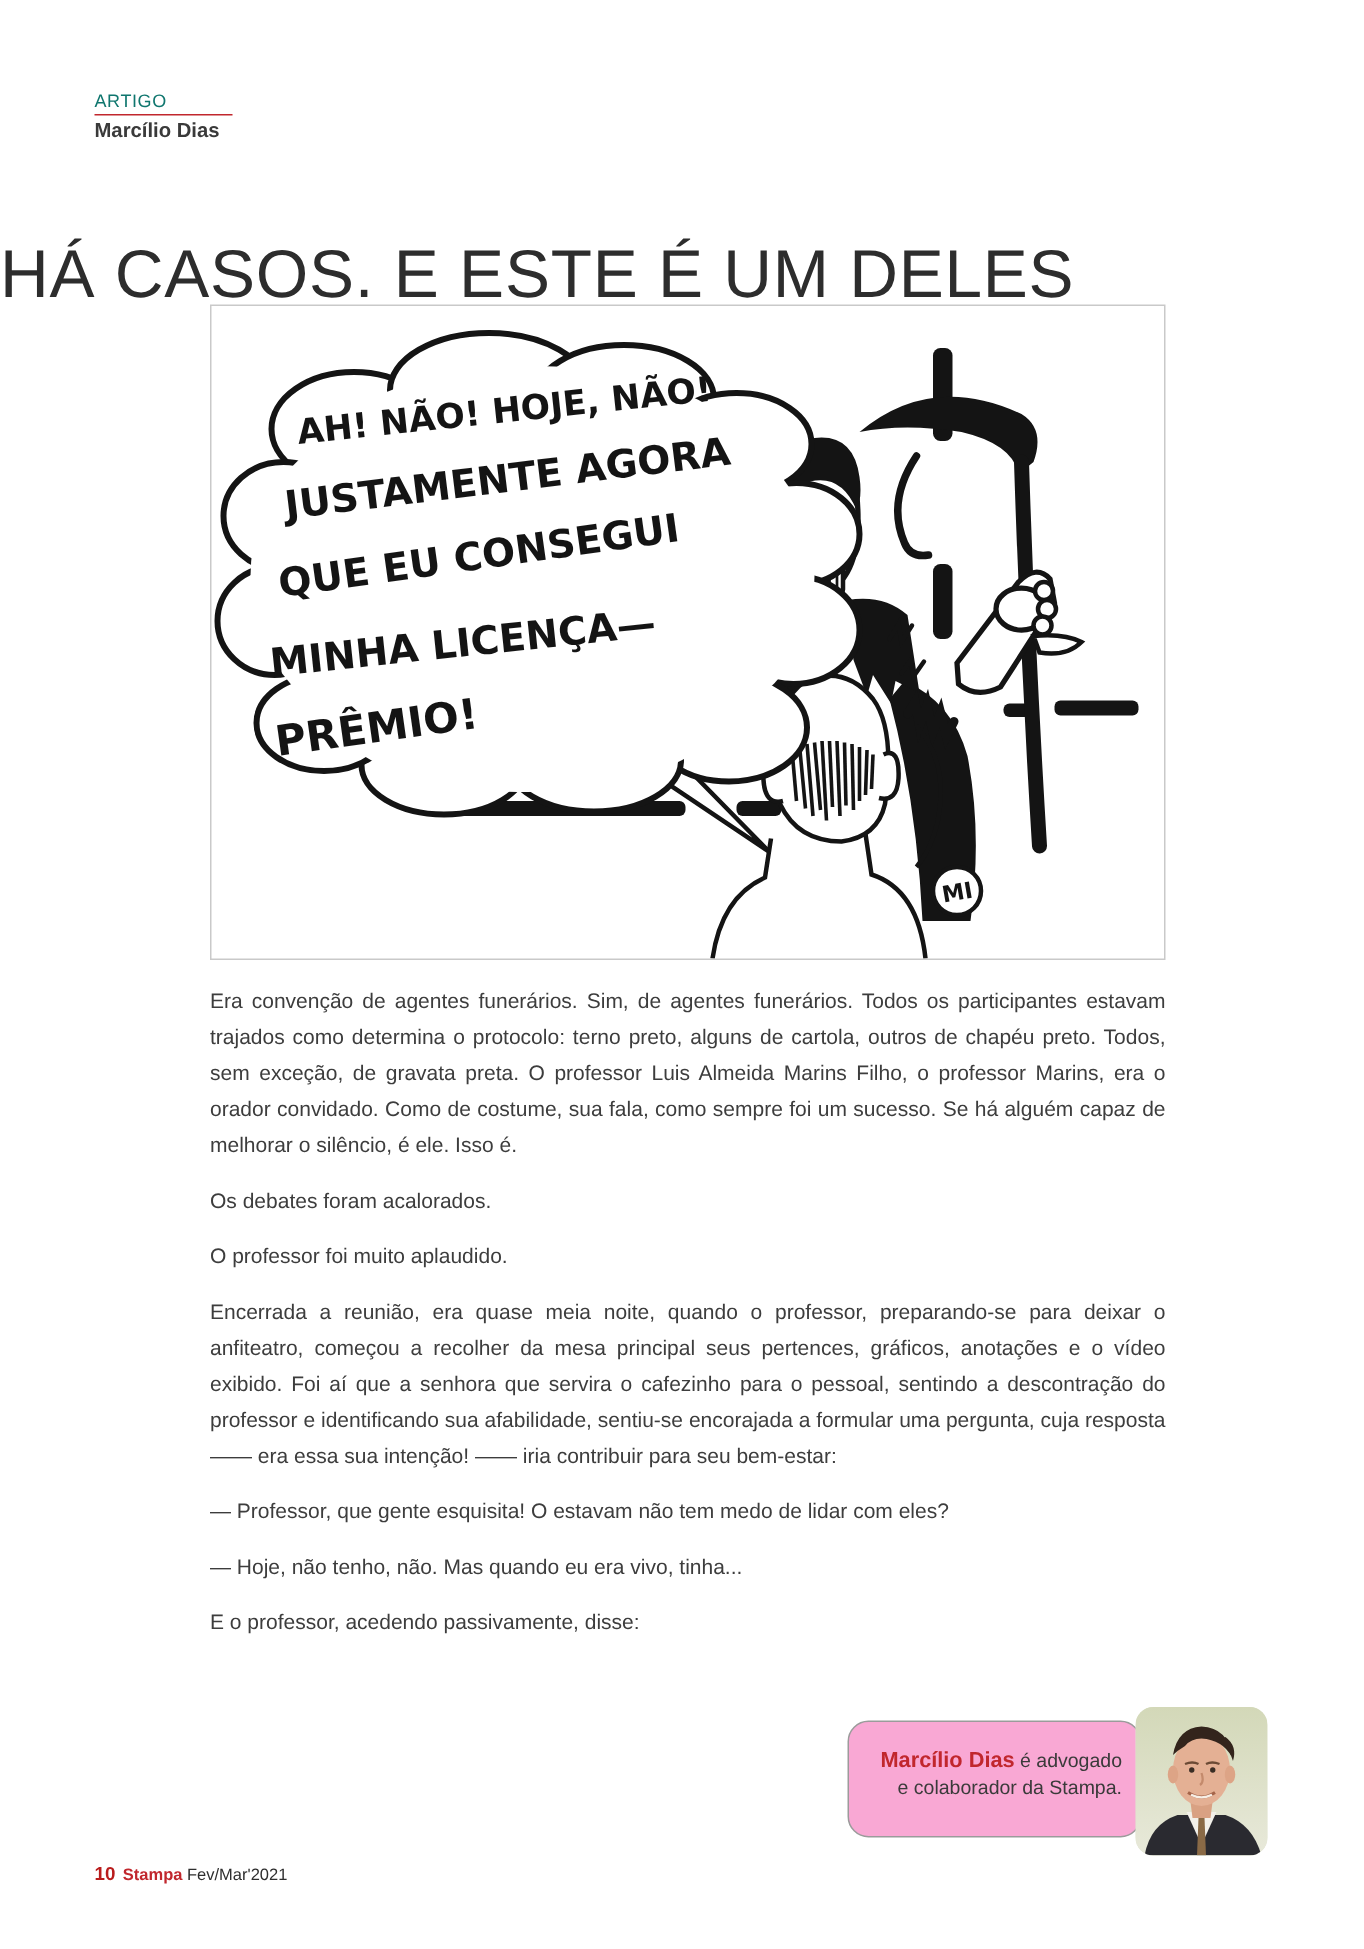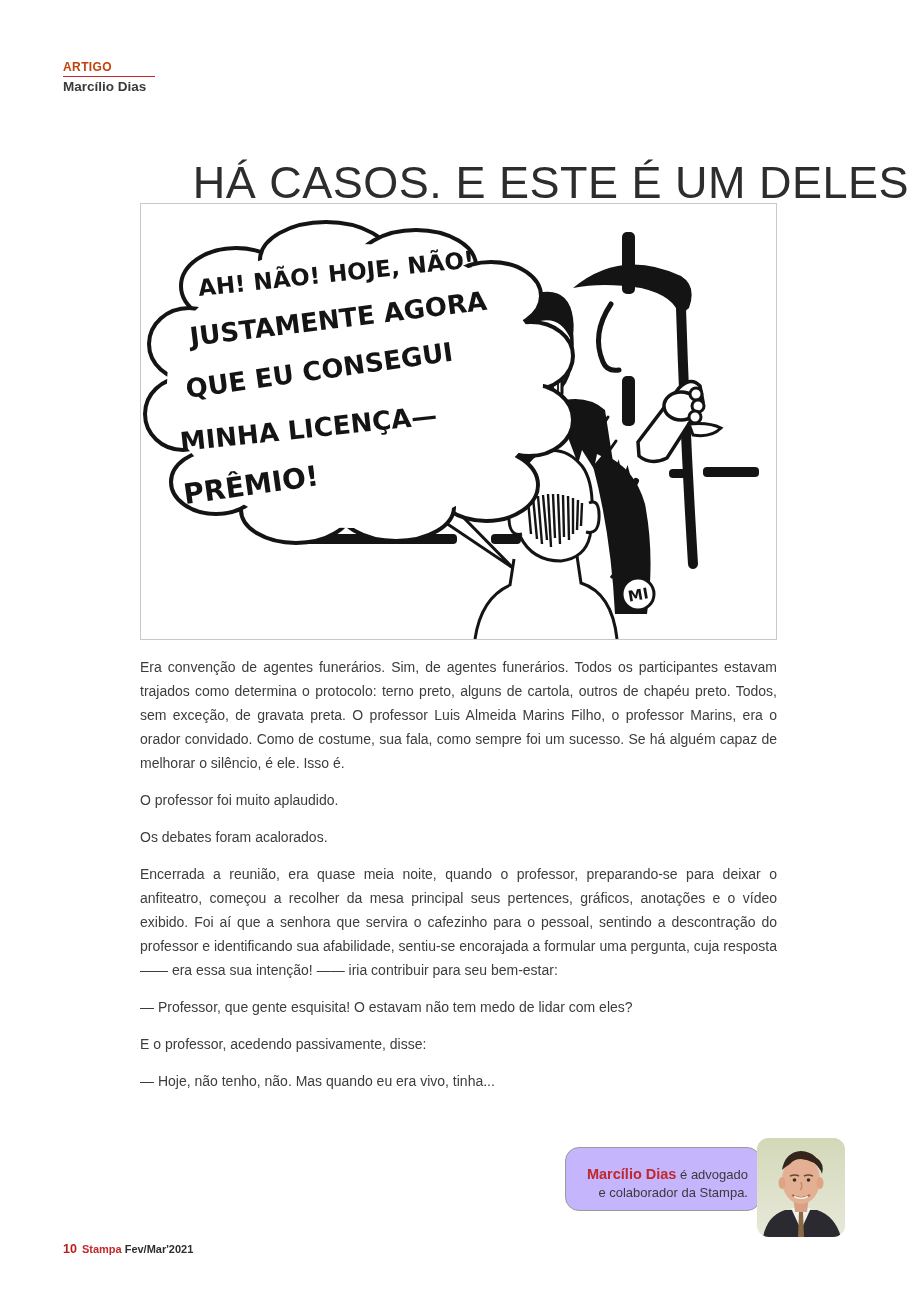--- a/index.html
+++ b/index.html
@@ -2,66 +2,66 @@
 <html><head>
 <meta charset="utf-8">
 <style>
   html,body{margin:0;padding:0;background:#ffffff;}
   .page{
     position:relative;width:909px;height:1299px;background:#ffffff;
     font-family:"Liberation Sans",sans-serif;overflow:hidden;color:#3d3d3d;
   }
   
   .kicker{position:absolute;left:63px;top:60px;width:260px;}
-  .kicker-label{color:#c2410c;font-size:12px;font-weight:bold;letter-spacing:.4px;}
+  .kicker-label{color:#0f766e;font-size:12px;font-weight:normal;letter-spacing:.4px;}
   .kicker-rule{width:92px;height:1px;background:#c1272d;margin-top:2px;}
   .kicker-author{color:#3a3a3a;font-size:13.5px;font-weight:bold;margin-top:2px;}
   
   .title{
-    position:absolute;left:0;top:127px;width:909px;text-align:right;
+    position:absolute;left:0;top:127px;width:909px;text-align:left;
     font-size:45px;font-weight:300;color:#2d2d2d;letter-spacing:.5px;
     font-family:"Liberation Sans",sans-serif;
   }
   
   .cartoon{
     position:absolute;left:140px;top:203px;width:635px;height:435px;
     border:1px solid #c9c9c9;background:#fff;box-sizing:content-box;
   }
   .cartoon svg{display:block;}
   .bubble-text{font-family:"DejaVu Sans",sans-serif;font-weight:bold;fill:#141414;}
   .sig-text{font-family:"DejaVu Sans",sans-serif;font-weight:bold;font-size:15px;fill:#141414;}
   
   .article{
     position:absolute;left:140px;top:655px;width:637px;
     font-size:14px;line-height:24px;color:#3d3d3d;text-align:justify;
   }
   .article p{margin:0 0 13px 0;}
   .article p:last-child{margin-bottom:0;}
   
   .author-box{
-    position:absolute;left:565px;top:1147px;width:196px;height:64px;
-    border:1.5px solid #9b9b9b;border-radius:14px;background:#c4b5fd;
+    position:absolute;left:565px;top:1147px;width:196px;height:78px;
+    border:1.5px solid #9b9b9b;border-radius:14px;background:#f9a8d4;
     box-sizing:border-box;
   }
   .author-box-text{
     position:absolute;right:12px;top:17px;width:170px;text-align:right;
     font-size:13px;line-height:18px;color:#3a3a3a;
   }
   .author-name{color:#c1272d;font-weight:bold;font-size:14.5px;}
   .author-photo{
     position:absolute;left:757px;top:1138px;width:88px;height:99px;
     border-radius:12px;overflow:hidden;background:#dfe3cd;
   }
   
   .page-footer{
     position:absolute;left:63px;top:1242px;font-size:11px;color:#2e2e2e;
   }
   .page-footer .pageno{font-size:12.5px;font-weight:bold;color:#b91c1c;}
   .page-footer .mag{color:#c1272d;font-weight:bold;margin-left:5px;}
-  .page-footer .issue{font-weight:bold;color:#2e2e2e;margin-left:3px;}
+  .page-footer .issue{font-weight:normal;color:#2e2e2e;margin-left:3px;}
 </style>
 </head>
 <body>
 
 <div class="page">
 
   <div class="kicker">
     <div class="kicker-label">ARTIGO</div>
     <div class="kicker-rule"></div>
     <div class="kicker-author">Marcílio Dias</div>
@@ -179,26 +179,26 @@
 
       <g>
         <circle cx="497" cy="390" r="16" fill="#ffffff" stroke="#141414" stroke-width="3"></circle>
         <text class="sig-text" x="497" y="396" text-anchor="middle" transform="rotate(-10 497 390)">MI</text>
       </g>
     </svg>
   </figure>
 
   <div class="article">
     <p>Era convenção de agentes funerários. Sim, de agentes funerários. Todos os participantes estavam trajados como determina o protocolo: terno preto, alguns de cartola, outros de chapéu preto. Todos, sem exceção, de gravata preta. O professor Luis Almeida Marins Filho, o professor Marins, era o orador convidado. Como de costume, sua fala, como sempre foi um sucesso. Se há alguém capaz de melhorar o silêncio, é ele. Isso é.</p>
+    <p>Os debates foram acalorados.</p>
     <p>O professor foi muito aplaudido.</p>
-    <p>Os debates foram acalorados.</p>
     <p>Encerrada a reunião, era quase meia noite, quando o professor, preparando-se para deixar o anfiteatro, começou a recolher da mesa principal seus pertences, gráficos, anotações e o vídeo exibido. Foi aí que a senhora que servira o cafezinho para o pessoal, sentindo a descontração do professor e identificando sua afabilidade, sentiu-se encorajada a formular uma pergunta, cuja resposta —— era essa sua intenção! —— iria contribuir para seu bem-estar:</p>
     <p>— Professor, que gente esquisita! O estavam não tem medo de lidar com eles?</p>
+    <p>— Hoje, não tenho, não. Mas quando eu era vivo, tinha...</p>
     <p>E o professor, acedendo passivamente, disse:</p>
-    <p>— Hoje, não tenho, não. Mas quando eu era vivo, tinha...</p>
   </div>
 
   <div class="author-box">
     <div class="author-box-text"><span class="author-name">Marcílio Dias</span><span> é advogado e colaborador da Stampa.</span></div>
   </div>
 
   <div class="author-photo">
     <svg width="88" height="99" viewBox="0 0 88 99">
       <defs>
         <linearGradient id="bgGrad" x1="0" y1="0" x2="0" y2="1">

